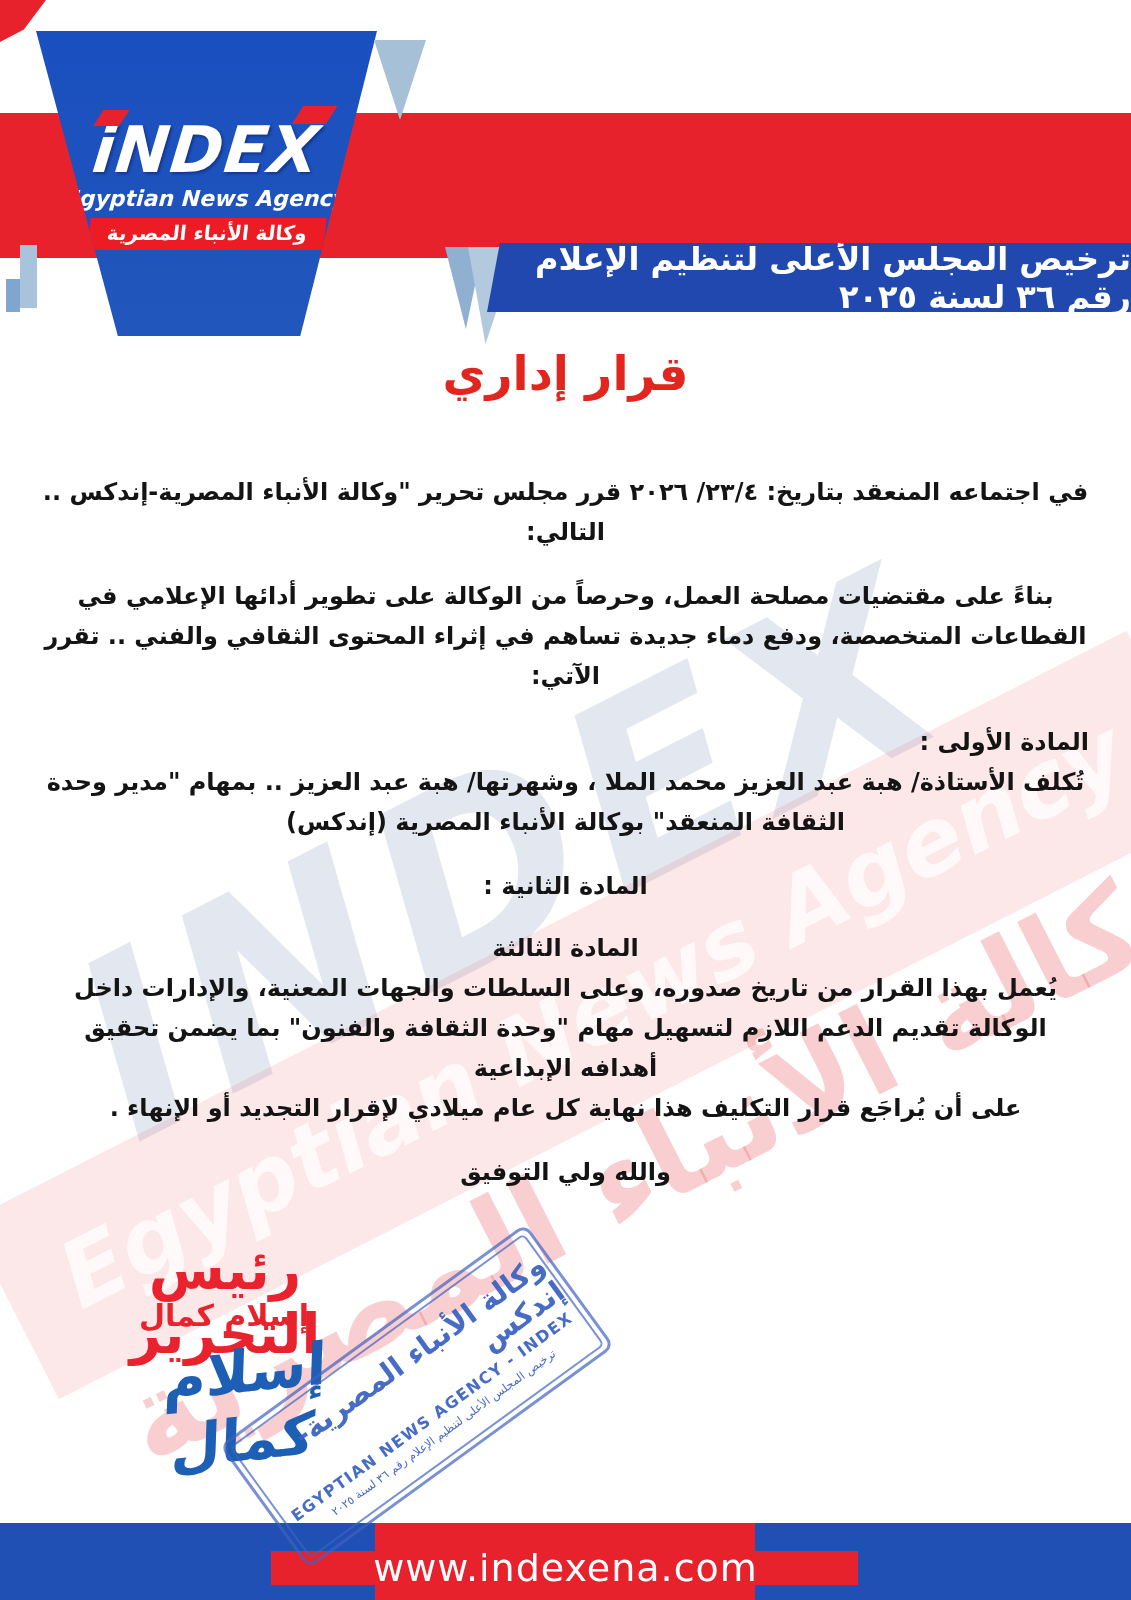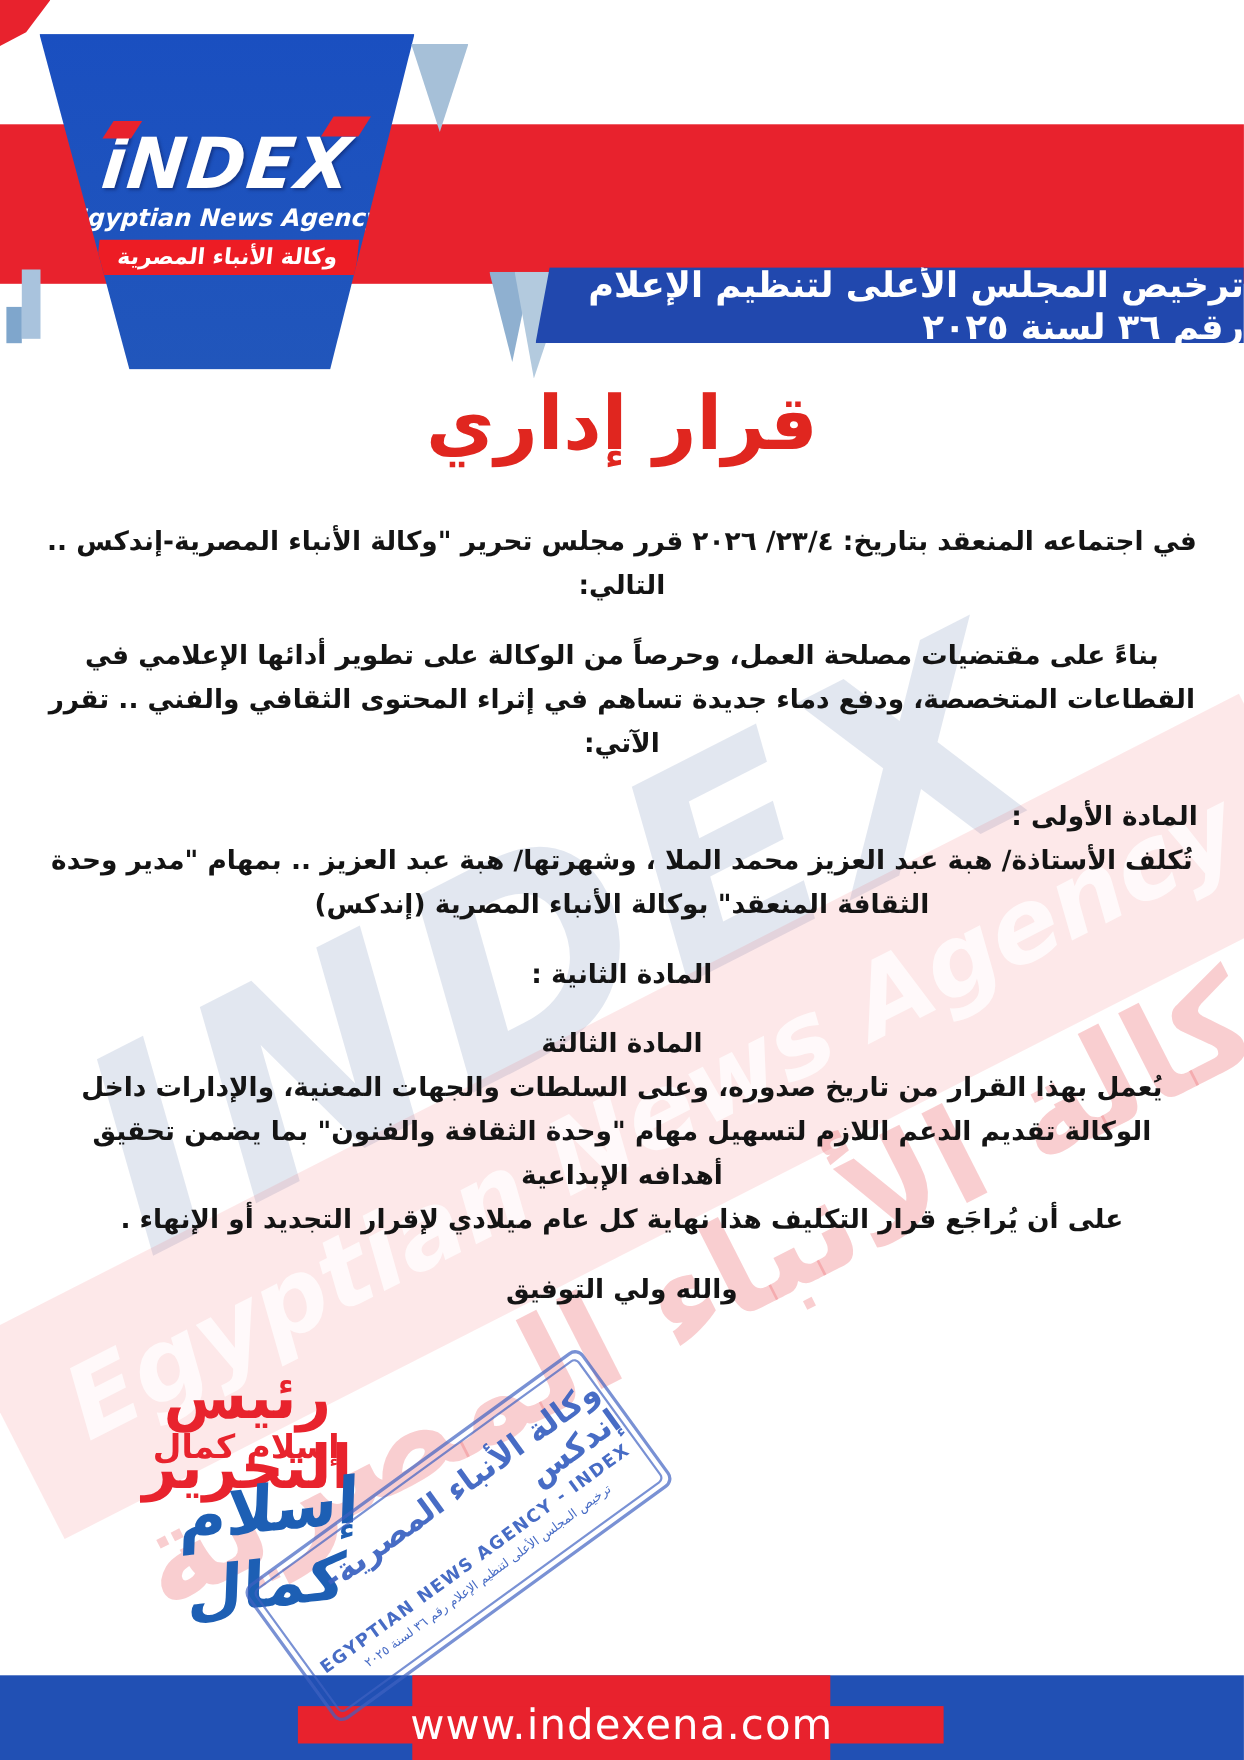--- a/index.html
+++ b/index.html
@@ -31,21 +31,21 @@
   .logo-sub{color:#ffffff;font-style:italic;font-weight:bold;font-size:22px;margin-top:4px;
             transform:skewX(-4deg);}
   .logo-pill{background:#ed1c24;color:#ffffff;font-weight:bold;font-size:20px;
              padding:3px 18px 5px;margin-top:7px;transform:skewX(-6deg);white-space:nowrap;}
   .banner{position:absolute;left:487px;top:243px;width:644px;height:69px;background:#2148ae;
           clip-path:polygon(2% 0,100% 0,100% 100%,0 100%);
           display:flex;align-items:center;justify-content:center;
           color:#ffffff;font-weight:bold;font-size:32px;direction:rtl;}
   
   .title{position:absolute;left:0;top:346px;width:100%;text-align:center;color:#e0261f;
-         font-weight:bold;font-size:68px;}
+         font-weight:bold;font-size:47px;}
   
   .watermark{position:absolute;left:-120px;top:560px;width:1400px;height:860px;
              transform:rotate(-27deg);z-index:0;pointer-events:none;
              display:flex;flex-direction:column;align-items:center;justify-content:center;}
   .wm-index{font-size:250px;font-weight:bold;font-style:italic;letter-spacing:12px;line-height:.85;
             color:rgba(158,177,205,.30);}
   .wm-band{margin-top:-28px;background:rgba(236,78,84,.13);width:1300px;height:200px;
            display:flex;align-items:center;justify-content:center;}
   .wm-eng{font-size:92px;font-weight:bold;font-style:italic;color:rgba(255,255,255,.75);}
   .wm-ar{font-size:120px;font-weight:bold;color:rgba(236,92,98,.30);margin-top:-10px;}

